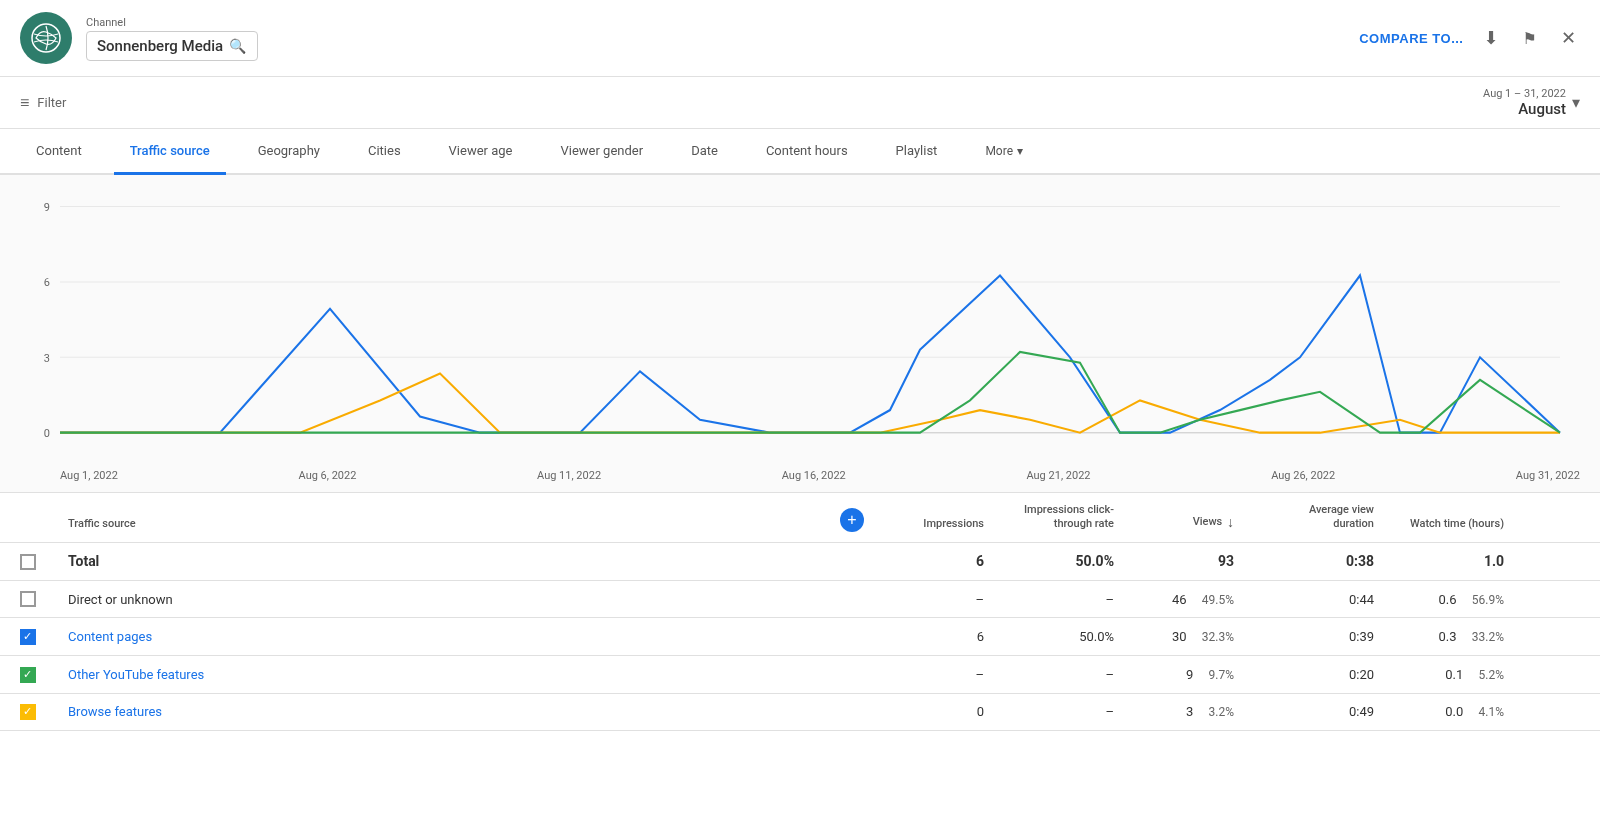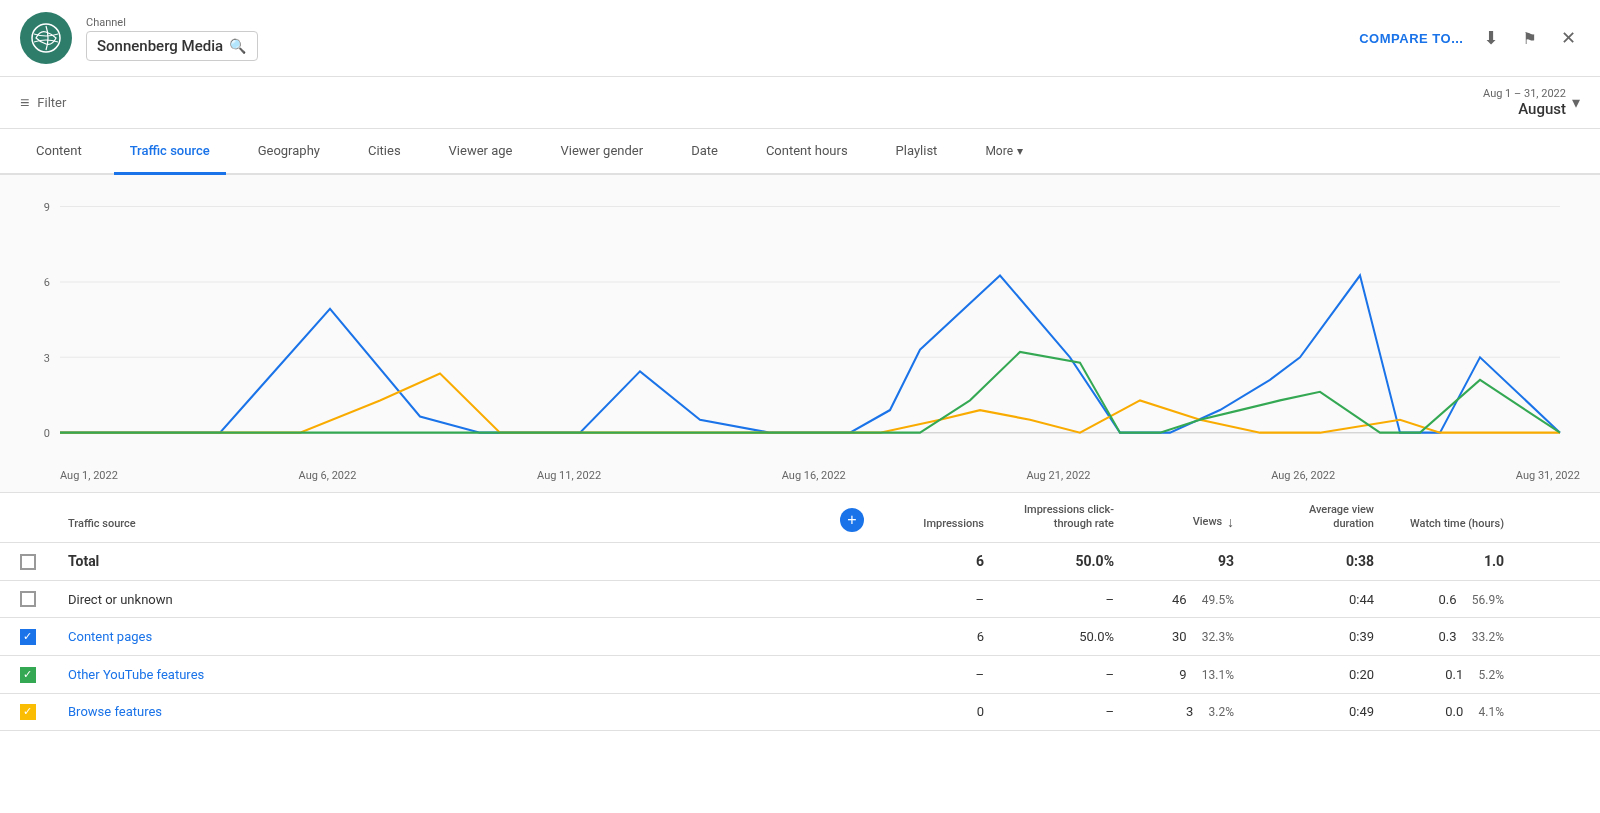--- a/index.html
+++ b/index.html
@@ -335,21 +335,21 @@
           <span class="checkbox checked-green"></span>
         </td>
         <td class="left-align">
           <span class="row-link">Other YouTube features</span>
         </td>
         <td></td>
         <td>–</td>
         <td>–</td>
         <td>
           <span>9</span>
-          <span class="pct">13.1%</span>
+          <span class="pct">9.7%</span>
         </td>
         <td>0:20</td>
         <td>
           <span>0.1</span>
           <span class="pct">5.2%</span>
         </td>
         <td></td>
       </tr>
 
       <tr>

